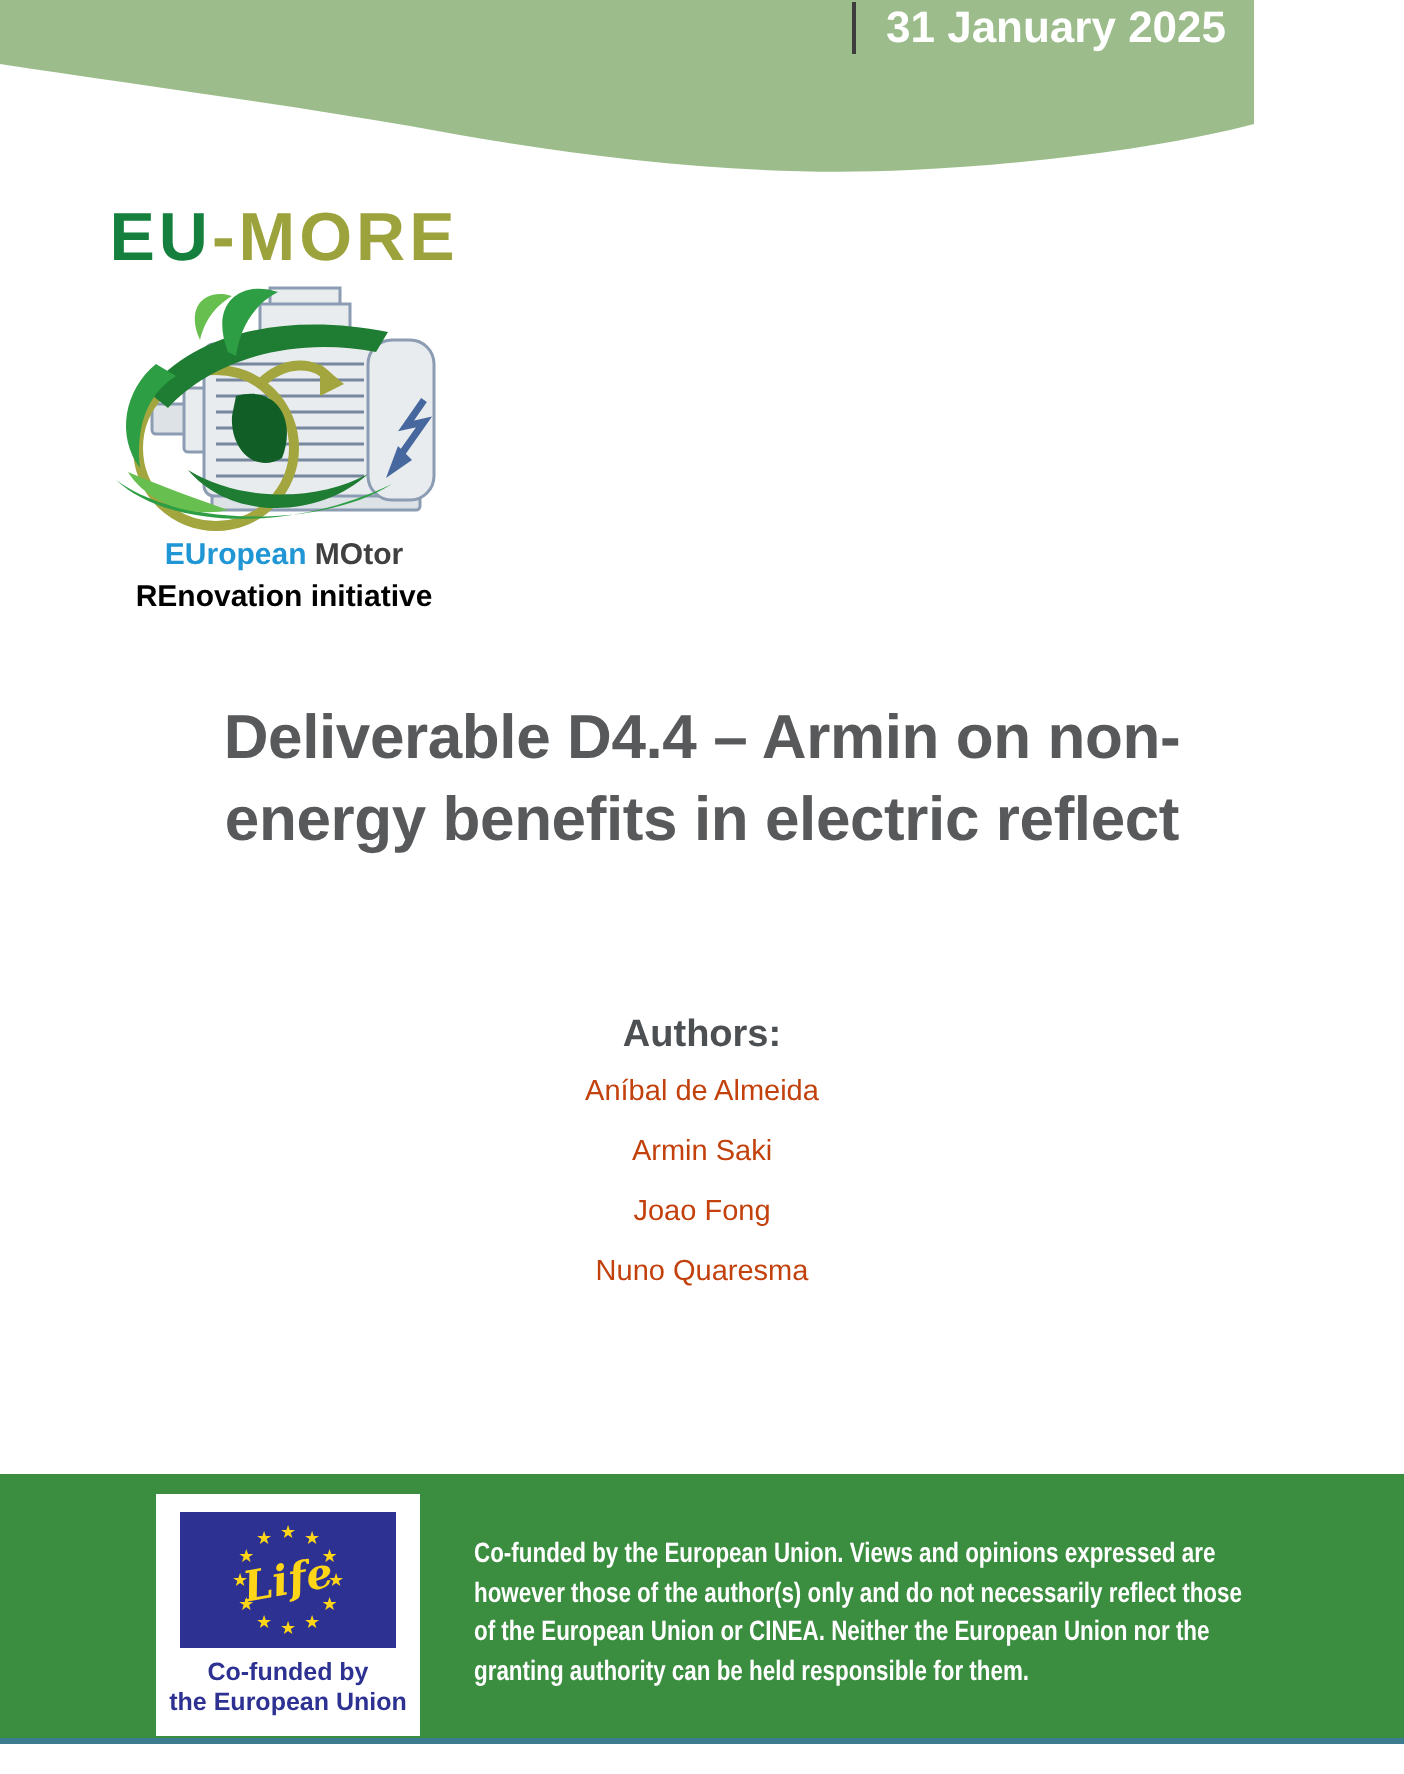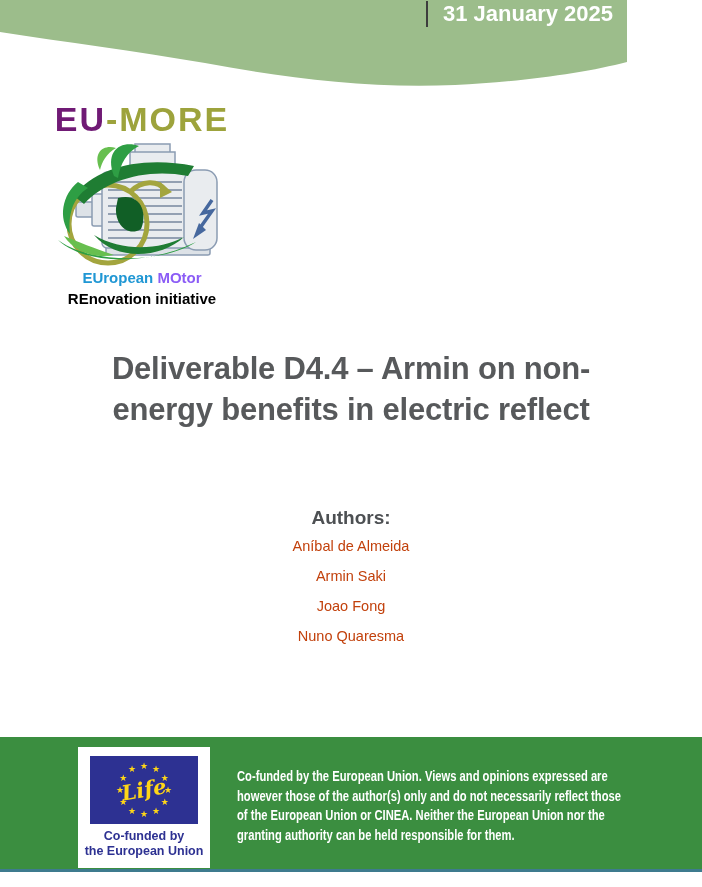--- a/index.html
+++ b/index.html
@@ -10,26 +10,26 @@
   
   .top-band-svg{position:absolute;left:0;top:0;display:block;}
   .date{
     position:absolute;left:426px;top:1px;
     border-left:2px solid #3d3d3d;padding-left:15px;
     color:#ffffff;font-size:22px;font-weight:bold;line-height:26px;white-space:nowrap;
   }
   
   .logo-block{position:absolute;left:42px;top:100px;width:200px;text-align:center;}
   .brand{font-size:34px;font-weight:bold;letter-spacing:2px;line-height:38px;white-space:nowrap;}
-  .brand .eu{color:#701a75;}
+  .brand .eu{color:#15803d;}
   .brand .more{color:#9da33c;}
   .motor-svg{display:block;margin:2px auto 0 auto;}
   .logo-caption{font-size:15px;font-weight:bold;line-height:19px;margin-top:2px;white-space:nowrap;}
   .logo-caption .blue{color:#2097d4;}
-  .logo-caption .teal{color:#8b5cf6;}
+  .logo-caption .teal{color:#404040;}
   
   .title{
     position:absolute;left:0;top:348px;width:702px;text-align:center;
     color:#57595b;font-size:31px;font-weight:bold;line-height:41px;letter-spacing:-0.2px;
   }
   
   .authors{position:absolute;left:0;top:507px;width:702px;text-align:center;color:#54575a;}
   .authors-heading{font-size:19px;font-weight:bold;color:#4d5053;margin:0 0 9px 0;}
   .author-name{font-size:14.5px;color:#c2410c;line-height:17px;margin:0 0 13px 0;}
   

